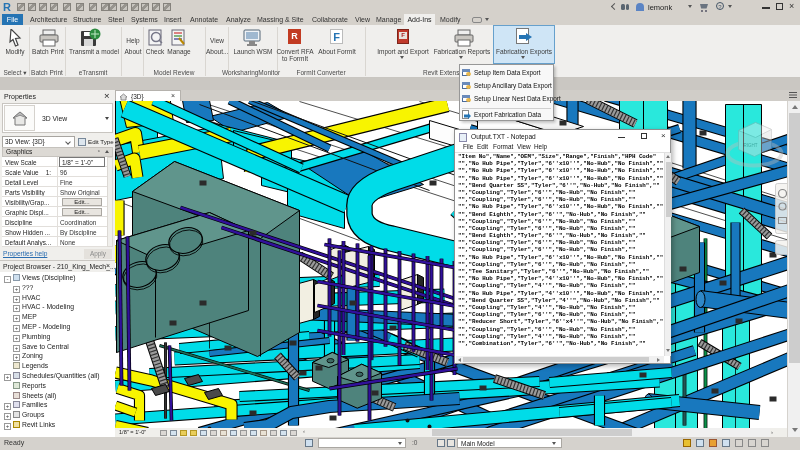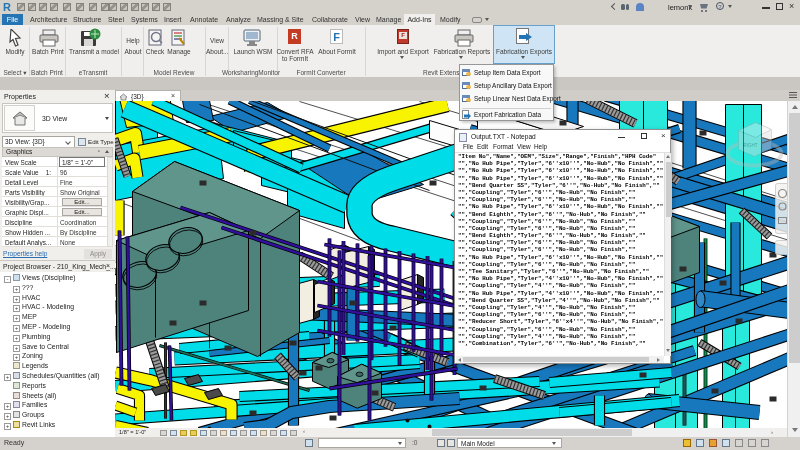--- a/index.html
+++ b/index.html
@@ -37,21 +37,21 @@
     <div class="qi" style="left:109px;"></div>
     <div class="qi" style="left:120px;"></div>
     <div class="qi" style="left:131px;"></div>
     <div class="qi" style="left:141px;"></div>
     <div class="qi" style="left:152px;"></div>
     <div class="qi" style="left:163px;"></div>
  <div class="abs" style="left:612px;top:4px;width:5px;height:5px;border-left:1.4px solid #555;border-bottom:1.4px solid #555;transform:rotate(45deg);"></div>
  <div class="abs" style="left:621px;top:4px;width:3.5px;height:6px;background:#5a6570;border-radius:1.5px;"></div>
  <div class="abs" style="left:625.5px;top:4px;width:3.5px;height:6px;background:#5a6570;border-radius:1.5px;"></div>
  <div class="abs" style="left:636px;top:3px;width:8px;height:8px;background:#5b84c4;border-radius:50% 50% 0 0;"></div>
- <div class="abs" style="left:648px;top:3px;font-size:7.5px;color:#222;margin-left:20px;">lemonk</div>
+ <div class="abs" style="left:648px;top:3px;font-size:7.5px;color:#222;">lemonk</div>
  <div class="abs" style="left:688px;top:5px;width:0;height:0;border-left:2.5px solid transparent;border-right:2.5px solid transparent;border-top:3.5px solid #555;"></div>
  <div class="abs" style="left:700px;top:4px;width:8px;height:4.5px;background:#6a7480;clip-path:polygon(0 0,100% 0,82% 100%,14% 100%);"></div>
  <div class="abs" style="left:701px;top:9.5px;width:2px;height:2px;background:#556;border-radius:50%;"></div>
  <div class="abs" style="left:705px;top:9.5px;width:2px;height:2px;background:#556;border-radius:50%;"></div>
  <div class="abs" style="left:716px;top:2px;width:8px;height:8px;border:1.2px solid #456;border-radius:50%;font-size:6px;line-height:8px;text-align:center;color:#456;">?</div>
  <div class="abs" style="left:728px;top:5px;width:0;height:0;border-left:2.5px solid transparent;border-right:2.5px solid transparent;border-top:3.5px solid #555;"></div>
  <div class="abs" style="left:762px;top:7px;width:8px;height:1.6px;background:#333;"></div>
  <div class="abs" style="left:776px;top:3px;width:7px;height:7px;border:1.4px solid #333;"></div>
  <div class="abs" style="left:789px;top:1px;font-size:9px;color:#333;">×</div>
 </div>

